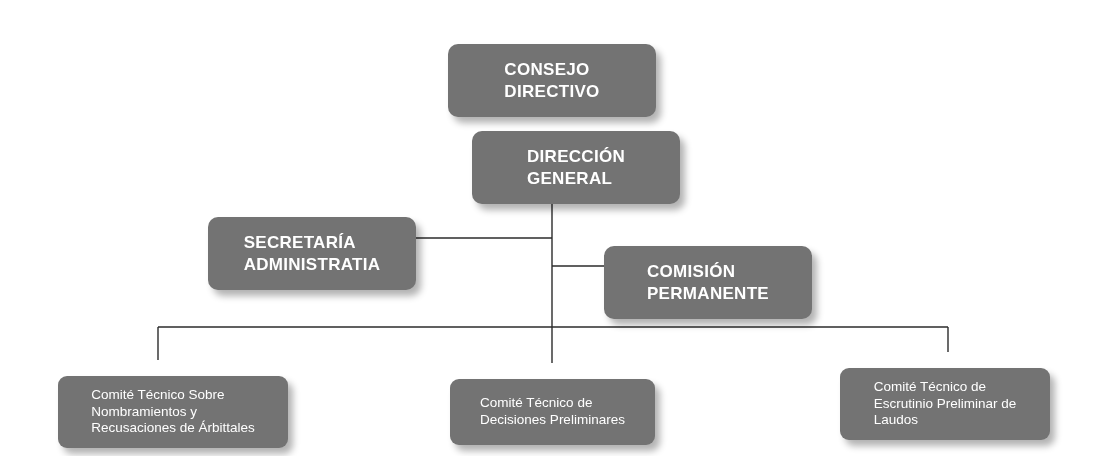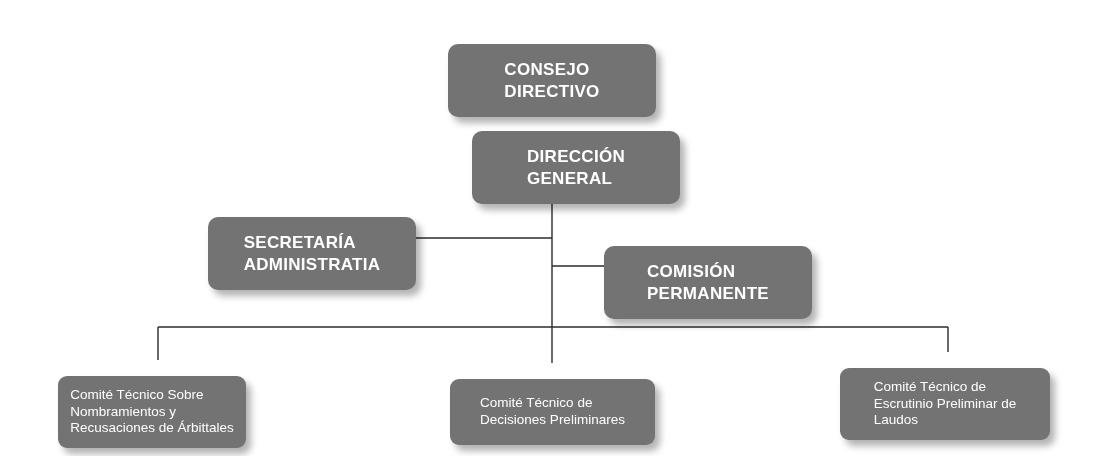--- a/index.html
+++ b/index.html
@@ -97,21 +97,21 @@
   <div class="node top" style="left:208px; top:201px; width:208px; height:73px;">
     <span class="node-label">SECRETARÍA
 ADMINISTRATIA</span>
   </div>
 
   <div class="node top" style="left:604px; top:230px; width:208px; height:73px;">
     <span class="node-label">COMISIÓN
 PERMANENTE</span>
   </div>
 
-  <div class="node leaf" style="left:58px; top:360px; width:188px; height:72px;">
+  <div class="node leaf" style="left:58px; top:360px; width:230px; height:72px;">
     <span class="node-label">Comité Técnico Sobre
 Nombramientos y
 Recusaciones de Árbittales</span>
   </div>
 
   <div class="node leaf" style="left:450px; top:363px; width:205px; height:66px;">
     <span class="node-label">Comité Técnico de
 Decisiones Preliminares</span>
   </div>
 

